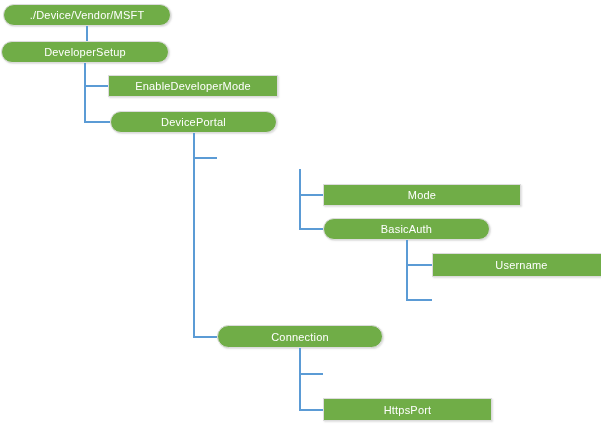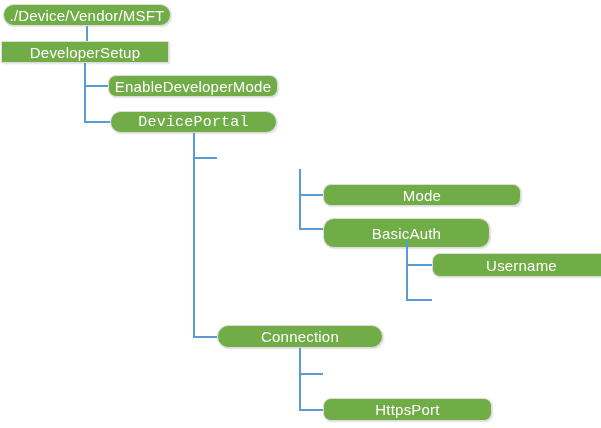--- a/index.html
+++ b/index.html
@@ -10,44 +10,44 @@
     background: #ffffff;
     overflow: hidden;
     font-family: "Liberation Sans", sans-serif;
   }
   .node {
     position: absolute;
     box-sizing: border-box;
     background: var(--node-fill, #70AD47);
     border: 1.5px solid var(--node-border, #DCDCDC);
     color: var(--node-text, #FFFFFF);
-    font-size: 15px;
+    font-size: 11px;
     letter-spacing: 0.2px;
     display: flex;
     align-items: center;
     justify-content: center;
     white-space: nowrap;
     box-shadow: 1px 1px 1.5px rgba(130,130,130,0.25);
   }
-  .node.rect { border-radius: 8px; text-align: right; }
+  .node.rect { border-radius: 0; text-align: right; }
   .seg {
     position: absolute;
     background: var(--connector, #5B9BD5);
   }
 </style>
 </head>
 <body>
 
 <div class="canvas">
     <div class="node rounded" style="left: 3px; top: 4px; width: 168px; height: 22px; border-radius: 11px;">./Device/Vendor/MSFT</div>
-    <div class="node rounded" style="left: 1px; top: 41px; width: 168px; height: 22px; border-radius: 0;">DeveloperSetup</div>
+    <div class="node rounded" style="left: 1px; top: 41px; width: 168px; height: 22px; border-radius: 11px;">DeveloperSetup</div>
     <div class="node rect" style="left: 108px; top: 75px; width: 170px; height: 22px;">EnableDeveloperMode</div>
-    <div class="node rounded" style="left: 110px; top: 111px; width: 167px; height: 22px; border-radius: 11px; font-family: Liberation Mono, monospace;">DevicePortal</div>
+    <div class="node rounded" style="left: 110px; top: 111px; width: 167px; height: 22px; border-radius: 11px;">DevicePortal</div>
     <div class="node rect" style="left: 323px; top: 184px; width: 198px; height: 22px;">Mode</div>
-    <div class="node rounded" style="left: 323px; top: 218px; width: 167px; height: 30px; border-radius: 11px;">BasicAuth</div>
+    <div class="node rounded" style="left: 323px; top: 218px; width: 167px; height: 22px; border-radius: 11px;">BasicAuth</div>
     <div class="node rect" style="left: 432px; top: 253px; width: 179px; height: 24px;">Username</div>
     <div class="node rounded" style="left: 217px; top: 325px; width: 166px; height: 23px; border-radius: 11.5px;">Connection</div>
     <div class="node rect" style="left: 323px; top: 398px; width: 169px; height: 23px;">HttpsPort</div>
     <div class="seg" style="left: 86px; top: 26px; width: 2px; height: 15px;"></div>
     <div class="seg" style="left: 85px; top: 85px; width: 23px; height: 2px;"></div>
     <div class="seg" style="left: 85px; top: 121px; width: 25px; height: 2px;"></div>
     <div class="seg" style="left: 84px; top: 63px; width: 2px; height: 60px;"></div>
     <div class="seg" style="left: 194px; top: 157px; width: 23px; height: 2px;"></div>
     <div class="seg" style="left: 194px; top: 336px; width: 23px; height: 2px;"></div>
     <div class="seg" style="left: 193px; top: 133px; width: 2px; height: 205px;"></div>

